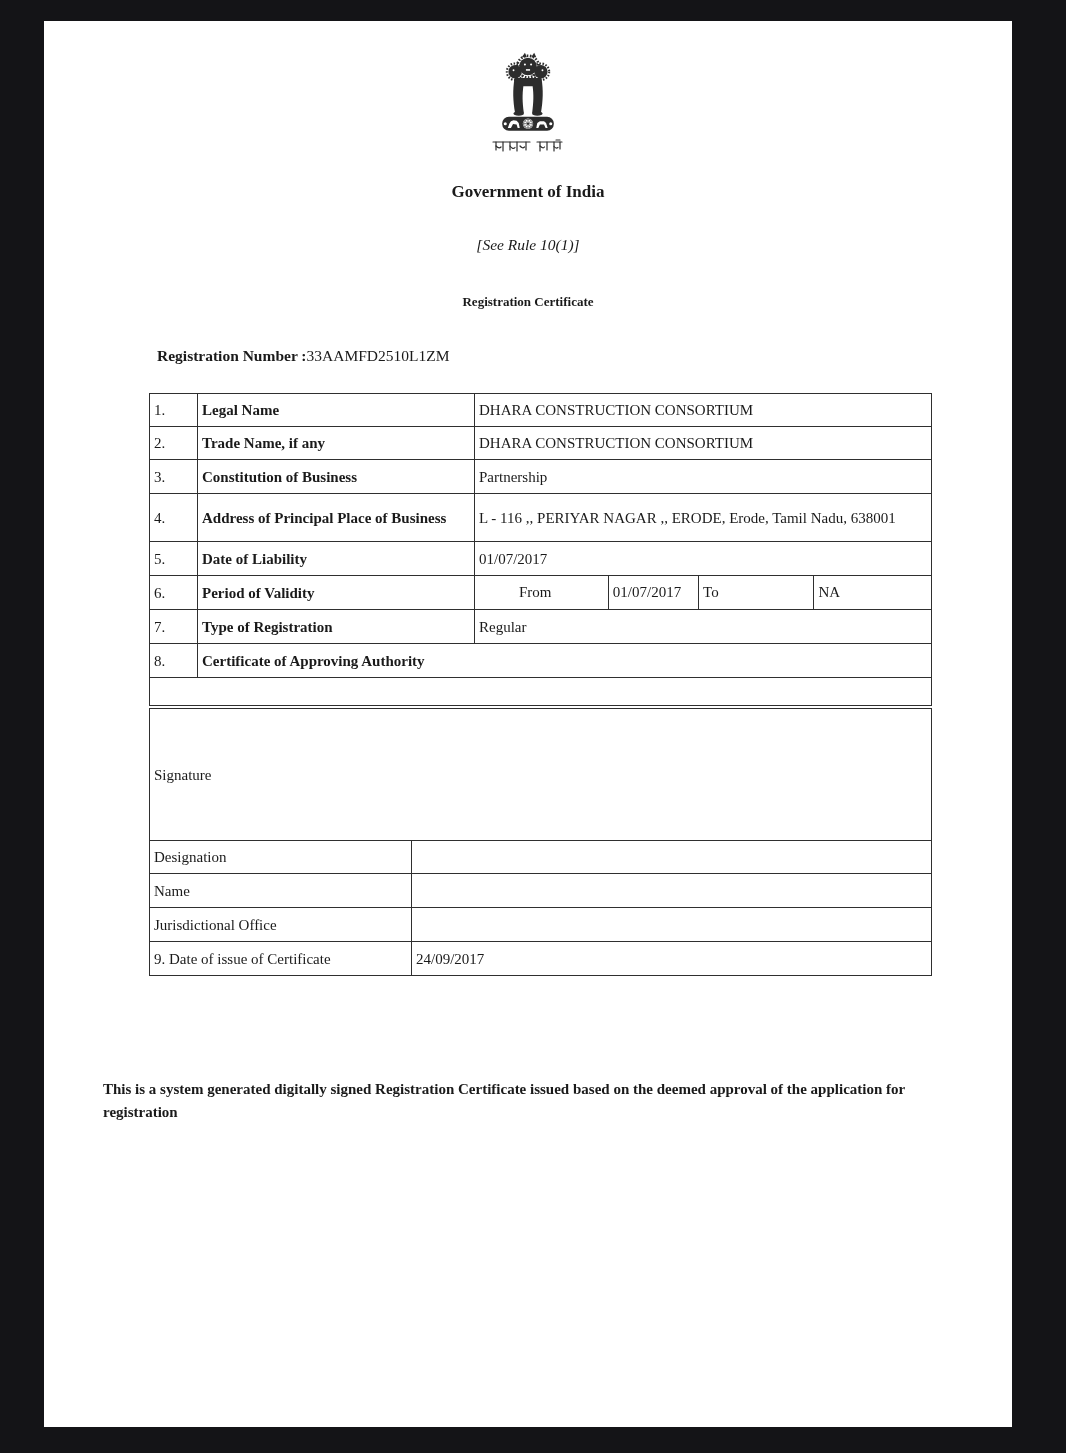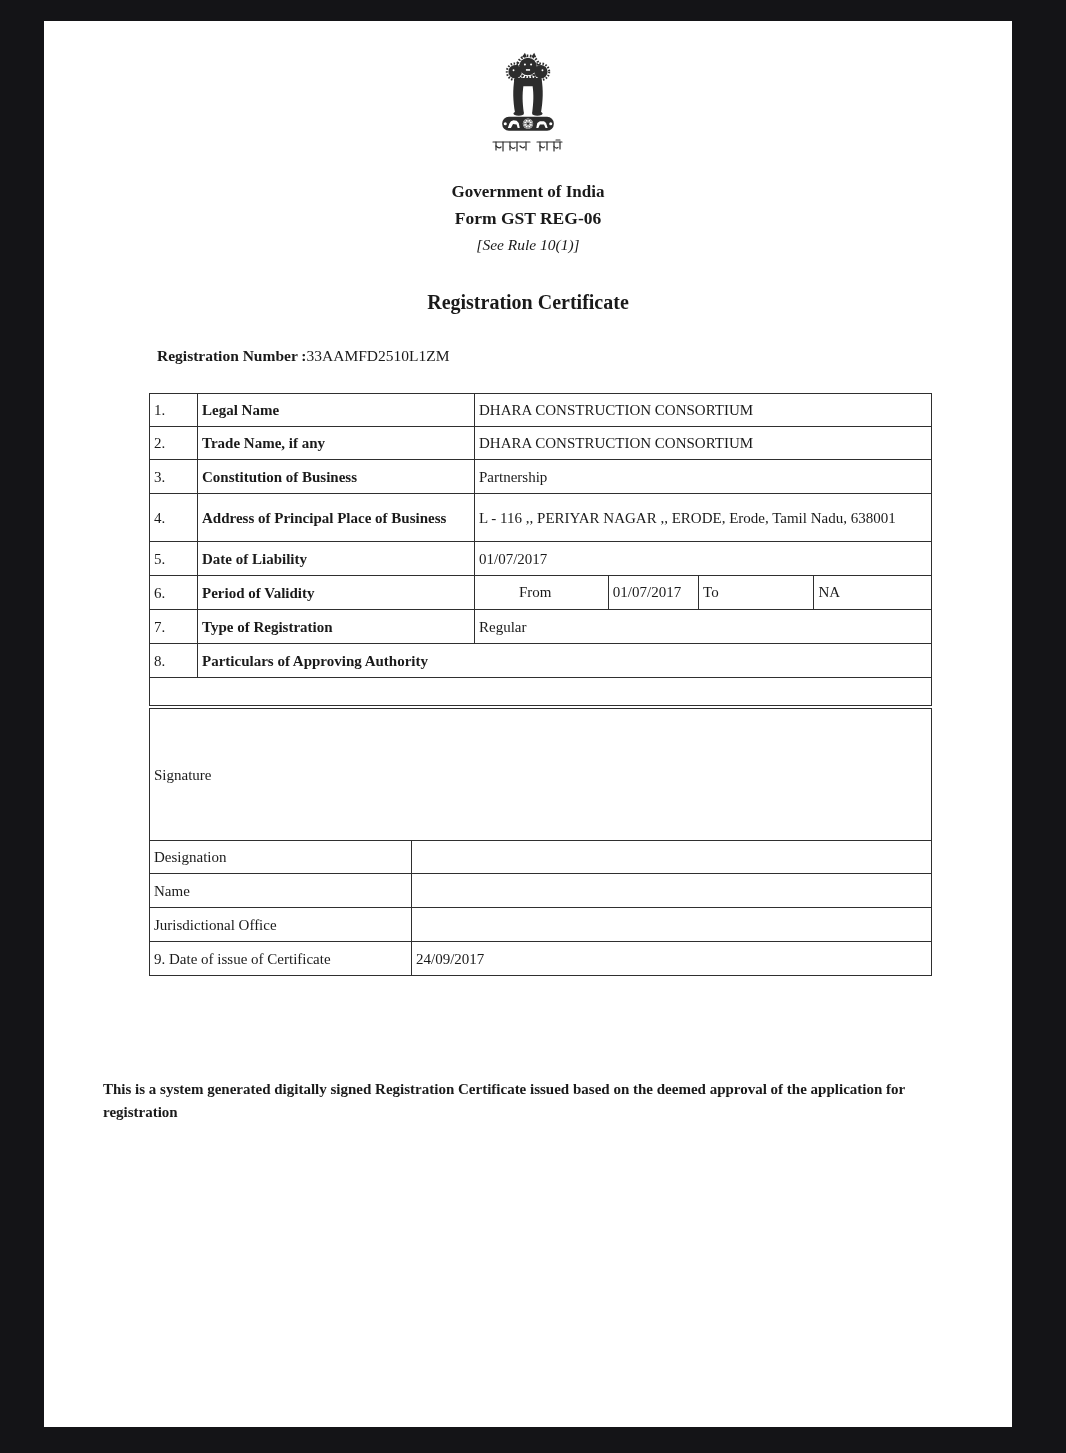--- a/index.html
+++ b/index.html
@@ -14,21 +14,21 @@
   .paper{
     position:absolute;left:44px;top:21px;width:968px;height:1406px;
     background:#ffffff;
   }
   .centered{position:absolute;left:0;width:100%;text-align:center;}
   .emblem{position:absolute;top:30px;left:50%;margin-left:-31px;width:62px;height:88px;}
   .emblem-caption{position:absolute;top:118px;left:50%;margin-left:-37px;width:74px;height:15px;}
   .gov{top:161px;font-size:17px;font-weight:bold;line-height:20px;}
   .form-name{top:187px;font-size:17.5px;font-weight:bold;line-height:21px;}
   .rule-ref{top:214px;font-size:15.5px;font-style:italic;line-height:19px;}
-  .cert-title{top:271px;font-size:20px;font-weight:bold;line-height:20px;}
+  .cert-title{top:271px;font-size:13px;font-weight:bold;line-height:20px;}
   .regnum{position:absolute;top:325px;left:113px;font-size:15.5px;line-height:19px;}
   .regnum .lbl{font-weight:bold;}
 
   table.doc{
     position:absolute;left:105px;width:782px;
     border-collapse:collapse;table-layout:fixed;
     font-size:15px;
   }
   table.doc td{
     border:1px solid #2f2f2f;
@@ -113,21 +113,20 @@
           <path d="M126,6 V24"></path>
           <path d="M138,6 V20"></path>
         <path d="M98,14 q6,6 9,2"></path>
           <path d="M126,15 q4,5 8,2"></path>
           <path d="M130,2 h8"></path>
       </g>
     </svg>
   </div>
 
   <div class="centered gov">Government of India</div>
-  <div class="centered form-name">Form GST REG-06</div>
   <div class="centered rule-ref">[See Rule 10(1)]</div>
   <div class="centered cert-title">Registration Certificate</div>
 
   <div class="regnum">
     <span class="lbl">Registration Number :</span><span>33AAMFD2510L1ZM</span>
   </div>
 
   <table class="doc main-table">
     <colgroup>
         <col style="width:48px">
@@ -172,21 +171,21 @@
         </div>
       </td>
     </tr>
     <tr style="height:34px">
       <td class="num">7.</td>
       <td class="lab">Type of Registration</td>
       <td class="val">Regular</td>
     </tr>
     <tr style="height:34px">
       <td class="num">8.</td>
-      <td class="lab" colspan="2">Particulars of Approving Authority</td>
+      <td class="lab" colspan="2">Certificate of Approving Authority</td>
     </tr>
     <tr style="height:28px">
       <td colspan="3"></td>
     </tr>
   </tbody>
     </table>
 
   <table class="doc sig-table">
     <colgroup>
         <col style="width:262px">

